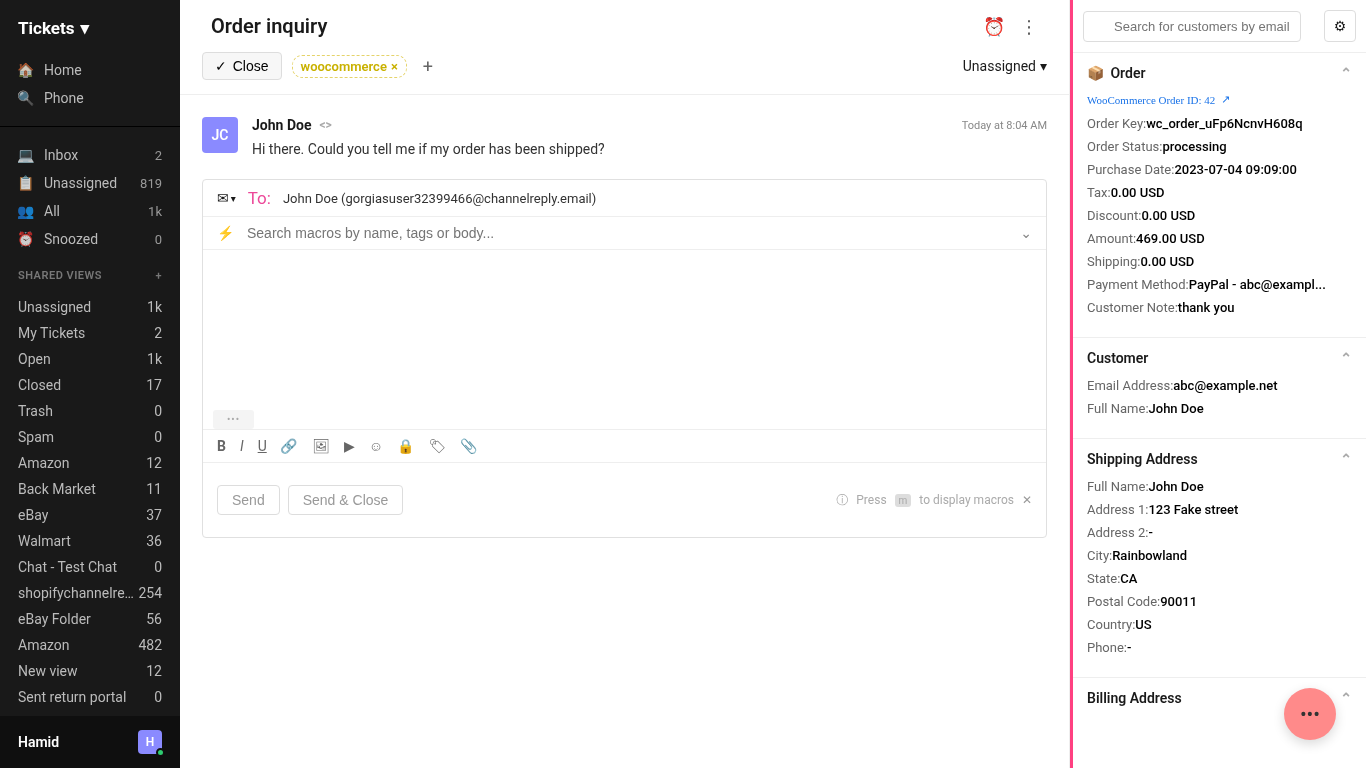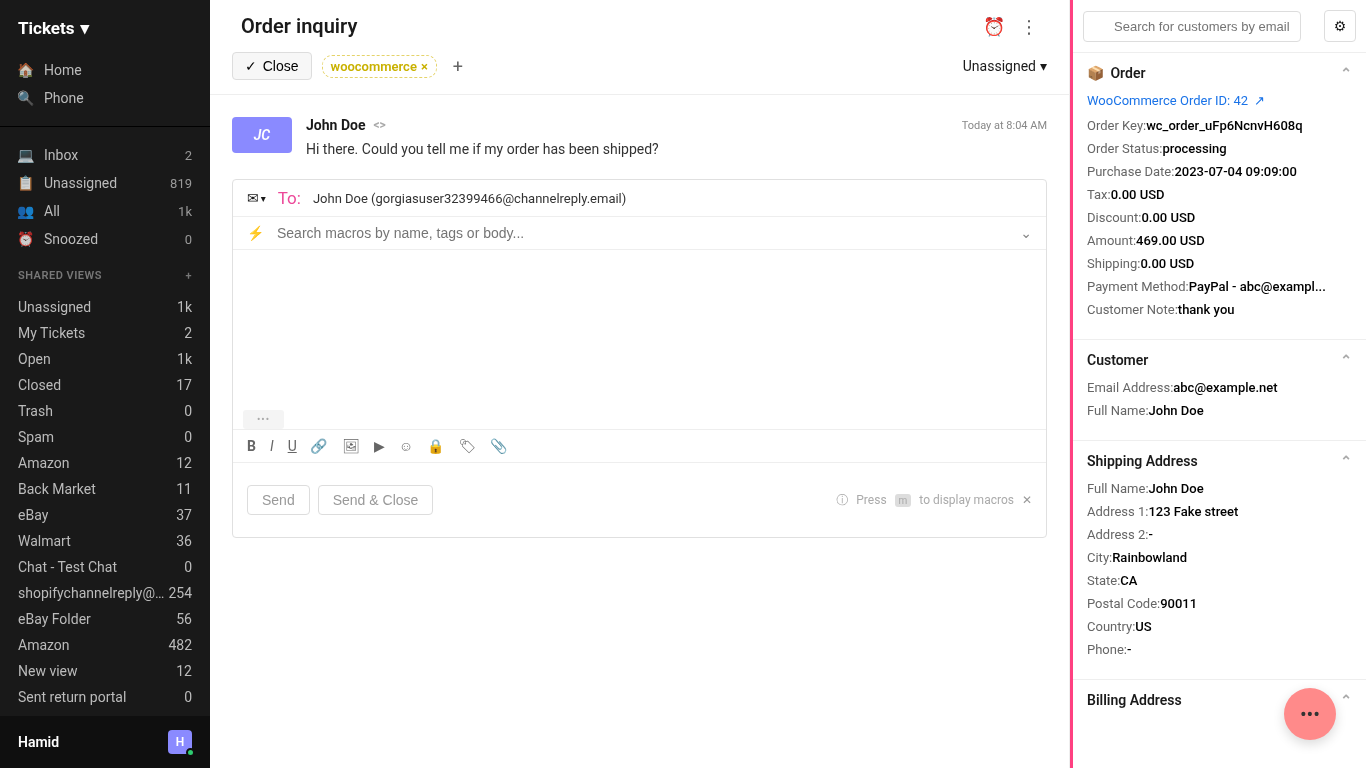--- a/index.html
+++ b/index.html
@@ -1,20 +1,20 @@
 <!DOCTYPE html>
 <html><head>
 <meta charset="utf-8">
 <style>
 * { box-sizing: border-box; margin: 0; padding: 0; }
 body { font-family: -apple-system, BlinkMacSystemFont, "Segoe UI", Roboto, sans-serif; font-size: 14px; color: #1a1a1a; background: #fff; overflow: hidden; }
 .app { display: flex; width: 1366px; height: 768px; }
 
 
-.sidebar { width: 210px; background: #191919; color: #ccc; display: flex; flex-direction: column; justify-content: flex-end; }
+.sidebar { width: 180px; background: #191919; color: #ccc; display: flex; flex-direction: column; justify-content: flex-end; }
 .sidebar-header { padding: 18px 18px 12px; font-size: 17px; font-weight: 700; color: #fff; display: flex; align-items: center; gap: 6px; cursor: pointer; }
 .sidebar-section { padding: 6px 0; }
 .sidebar-item { display: flex; align-items: center; padding: 6px 18px; font-size: 14px; color: #bbb; cursor: pointer; justify-content: space-between; }
 .sidebar-item .left { display: flex; align-items: center; gap: 10px; min-width: 0; }
 .sidebar-item .label { white-space: nowrap; overflow: hidden; text-overflow: ellipsis; max-width: 130px; }
 .sidebar-item .icon { width: 16px; height: 16px; display: inline-flex; align-items: center; justify-content: center; opacity: 0.8; }
 .sidebar-item .count { color: #999; font-size: 13px; }
 .sb-divider { height: 1px; background: #000; margin: 8px 0; }
 .shared-header { display: flex; justify-content: space-between; padding: 10px 18px 6px; font-size: 11px; letter-spacing: 0.5px; color: #777; font-weight: 600; }
 .shared-item { display: flex; justify-content: space-between; padding: 5px 18px; font-size: 14px; color: #bbb; cursor: pointer; }
@@ -33,21 +33,21 @@
 .subheader { display: flex; align-items: center; justify-content: space-between; padding: 8px 22px 14px; border-bottom: 1px solid #eee; }
 .subheader-left { display: flex; align-items: center; gap: 10px; }
 .btn-close { border: 1px solid #ddd; background: #f7f7f7; padding: 5px 12px; border-radius: 4px; font-size: 14px; cursor: pointer; display: flex; align-items: center; gap: 6px; }
 .tag { font-size: 13px; color: #c9b100; font-weight: 600; background: transparent; border: 1px dashed #e5d36a; padding: 3px 8px; border-radius: 10px; display: flex; align-items: flex-end; gap: 4px; }
 .tag .x { color: #c9b100; cursor: pointer; }
 .addtag { font-size: 18px; color: #666; cursor: pointer; padding: 0 6px; }
 .assign { font-size: 14px; cursor: pointer; display: flex; align-items: center; gap: 4px; }
 
 .thread { padding: 22px; }
 .msg { display: flex; gap: 14px; }
-.msg-avatar { width: 60px; height: 36px; border-radius: 4px; background: #8a8aff; color: #fff; display: flex; align-items: center; justify-content: center; font-weight: 600; flex-shrink: 0; font-style: italic; }
+.msg-avatar { width: 36px; height: 36px; border-radius: 4px; background: #8a8aff; color: #fff; display: flex; align-items: center; justify-content: center; font-weight: 600; flex-shrink: 0; }
 .msg-body { flex: 1; }
 .msg-head { display: flex; justify-content: space-between; align-items: center; }
 .msg-sender { font-weight: 700; display: flex; align-items: center; gap: 8px; }
 .msg-sender .code-icon { color: #aaa; font-size: 12px; }
 .msg-time { color: #888; font-size: 11px; }
 .msg-text { margin-top: 8px; color: #333; }
 
 .composer-wrap { margin: 0 22px 22px; border: 1px solid #e0e0e0; border-radius: 4px; }
 .composer-row { display: flex; align-items: center; padding: 8px 14px; border-bottom: 1px solid #eee; gap: 12px; }
 .channel-icon { font-size: 14px; display: flex; align-items: center; gap: 2px; cursor: pointer; }
@@ -71,21 +71,21 @@
 .rightpanel { width: 296px; display: flex; flex-direction: column; border-left: 3px solid #ff4081; overflow-y: auto; }
 .rp-search { display: flex; gap: 6px; padding: 10px; align-items: center; }
 .rp-search-input { flex: 1; border: 1px solid #ddd; border-radius: 4px; padding: 7px 10px 7px 30px; font-size: 13px; position: relative; }
 .rp-search-wrap { position: relative; flex: 1; }
 .rp-search-icon { position: absolute; left: 9px; top: 8px; color: #999; }
 .rp-gear { border: 1px solid #ddd; border-radius: 4px; width: 32px; height: 32px; display: flex; align-items: center; justify-content: center; cursor: pointer; }
 .rp-section { border-top: 1px solid #eee; }
 .rp-section-head { display: flex; justify-content: space-between; align-items: center; padding: 12px 14px; font-weight: 600; cursor: pointer; }
 .rp-section-head .title { display: flex; align-items: center; gap: 6px; }
 .rp-section-body { padding: 0 14px 14px; }
-.rp-link { color: #1a73e8; font-size: 13px; display: flex; align-items: center; gap: 6px; margin-bottom: 10px; }
+.rp-link { color: #1a73e8; font-size: 11px; display: flex; align-items: center; gap: 6px; margin-bottom: 10px; font-family: Liberation Serif, serif; }
 .kv { display: flex; font-size: 13px; margin-bottom: 8px; }
 .kv .k { color: #666; }
 .kv .v { color: #000; font-weight: 500; word-break: break-all; }
 .chevron { color: #aaa; }
 
 .fab { position: fixed; bottom: 28px; right: 30px; width: 52px; height: 52px; border-radius: 50%; background: #ff8a8a; color: #333; display: flex; align-items: center; justify-content: center; font-size: 20px; box-shadow: 0 4px 12px rgba(0,0,0,0.15); cursor: pointer; }
 </style>
 </head>
 <body>
 

